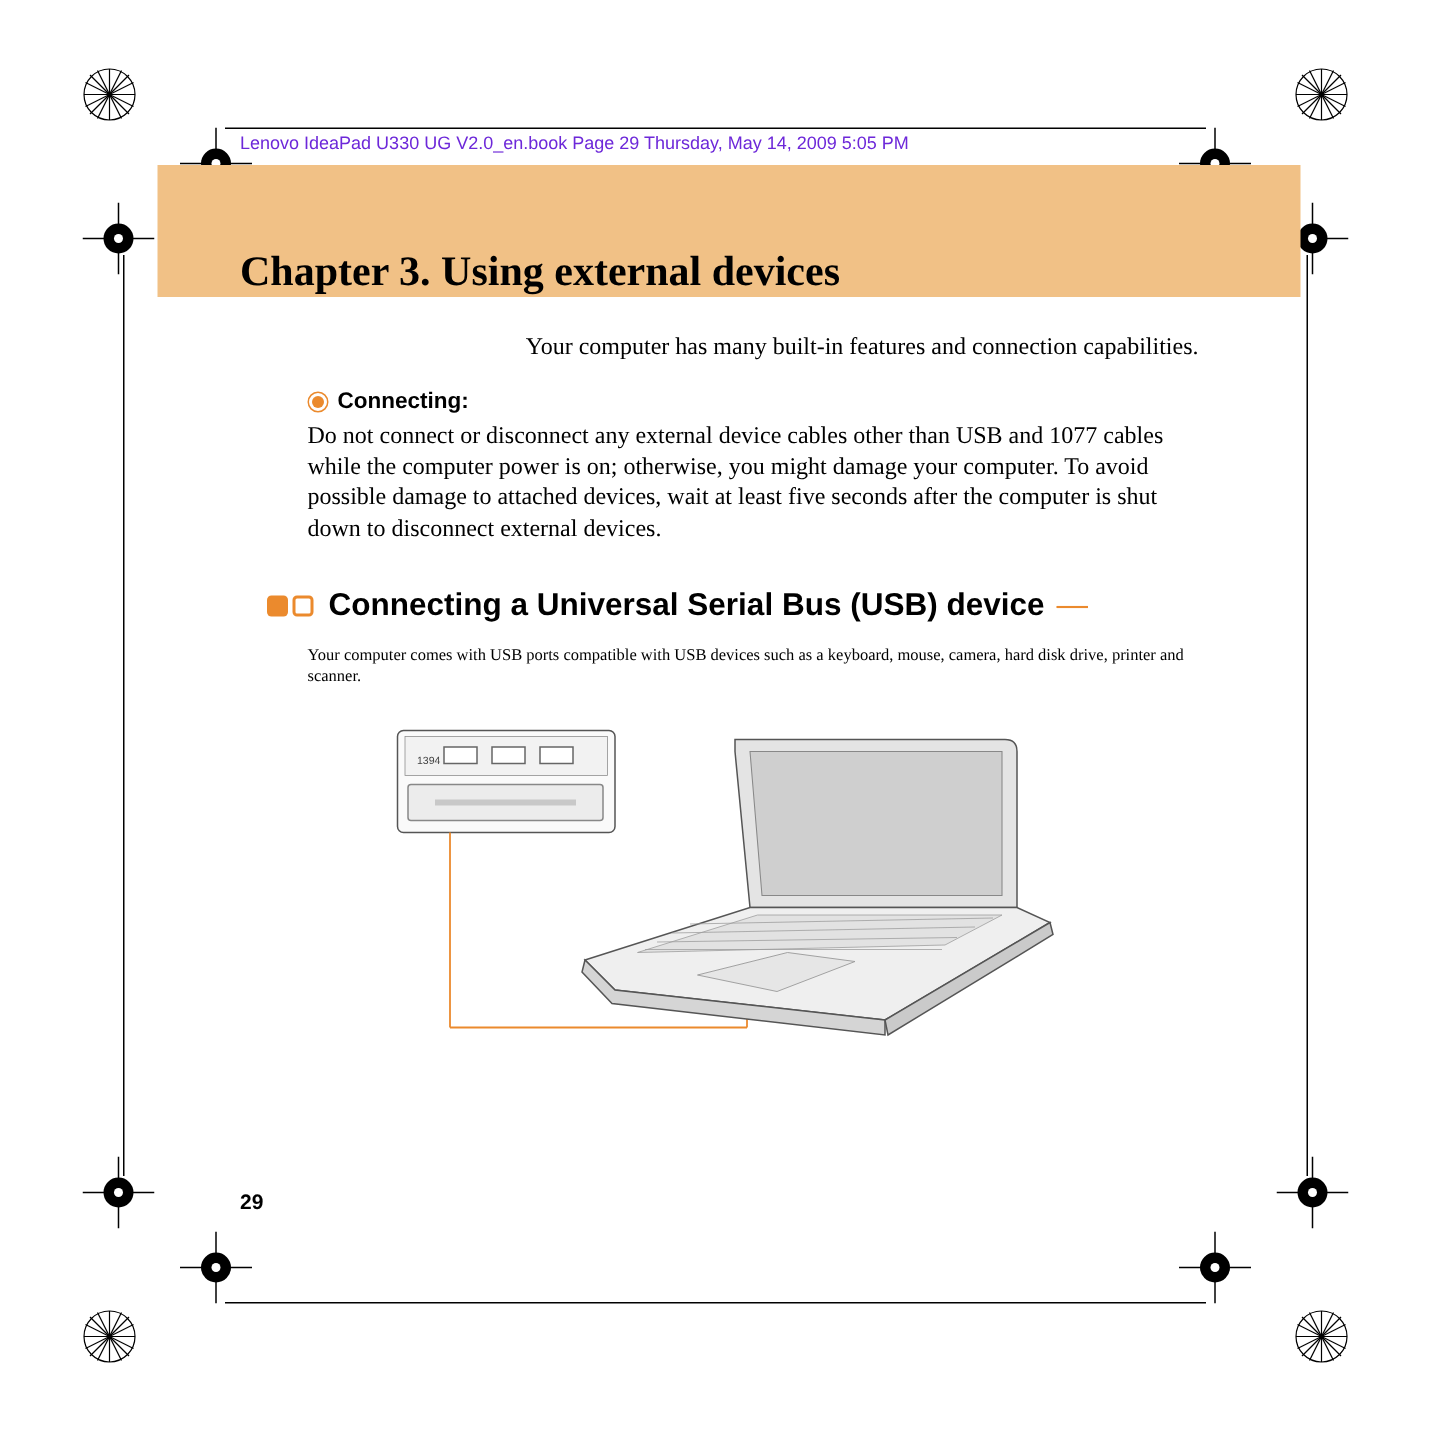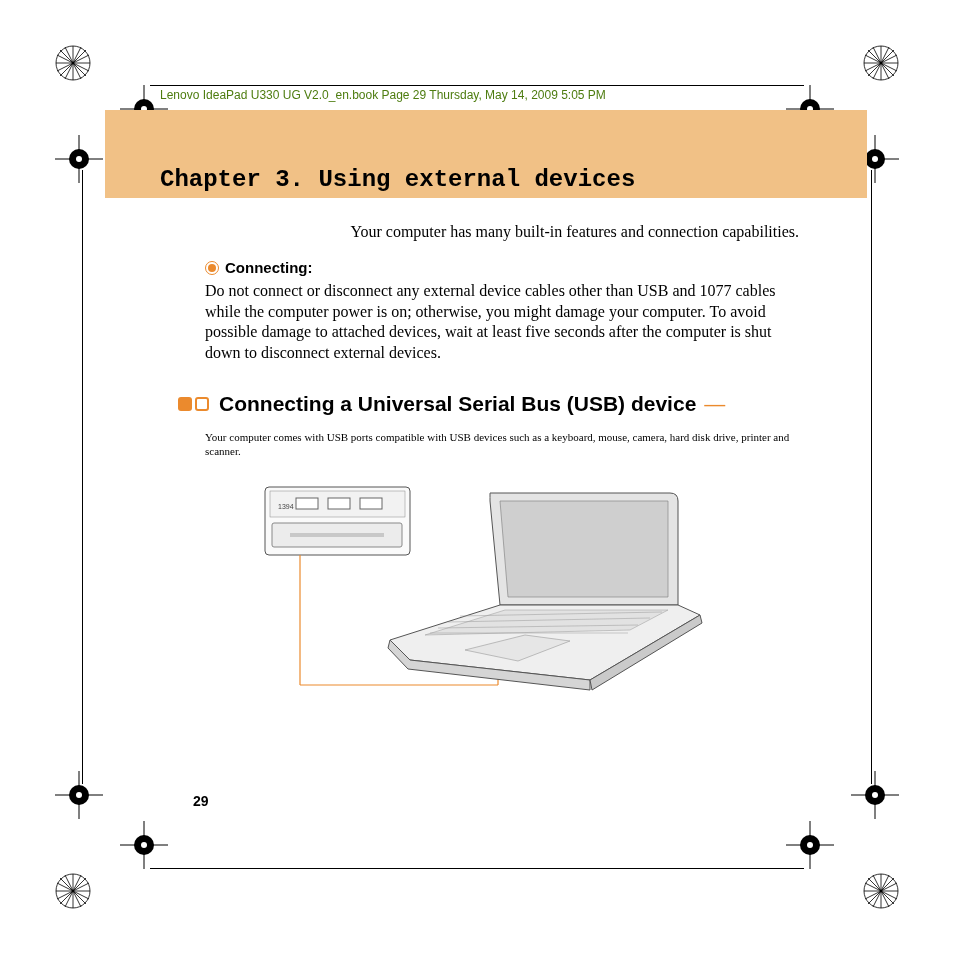--- a/index.html
+++ b/index.html
@@ -40,38 +40,38 @@
   .hair-v-l { position:absolute; left: 82px; top: 170px; bottom:170px; width:0; border-left:0.5px solid #000; }
   .hair-v-r { position:absolute; right: 82px; top: 170px; bottom:170px; width:0; border-left:0.5px solid #000; }
 
   .header-line {
     position: absolute;
     top: 88px;
     left: 160px;
     right: 172px;
     font-family: Arial, Helvetica, sans-serif;
     font-size: 12px;
-    color: #4d7c0f;
+    color: #6d28d9;
   }
 
   .chapter-band {
     position: absolute;
     top: 110px;
     left: 105px;
     width: 762px;
     height: 88px;
     background: #f1c186;
   }
   .chapter-title {
     position: absolute;
     top: 166px;
     left: 160px;
-    font-family: Liberation Mono, monospace;
+    font-family: Liberation Serif, serif;
     font-weight: bold;
-    font-size: 24px;
+    font-size: 28px;
     color: #000;
   }
 
   .intro {
     position: absolute;
     top: 222px;
     left: 205px;
     right: 155px;
     font-size: 16px;
     line-height: 1.3;
@@ -146,21 +146,20 @@
     height: 220px;
   }
 
   .page-num {
     position: absolute;
     left: 160px;
     bottom: 145px;
     font-family: Arial, Helvetica, sans-serif;
     font-weight: bold;
     font-size: 14px;
-    margin-left: 33px;
   }
 </style>
 </head>
 <body>
 
 <div class="page">
 
   <div class="reg tl">
     <svg width="36" height="36" viewBox="0 0 36 36">
         <g stroke="#000" stroke-width="0.8">

